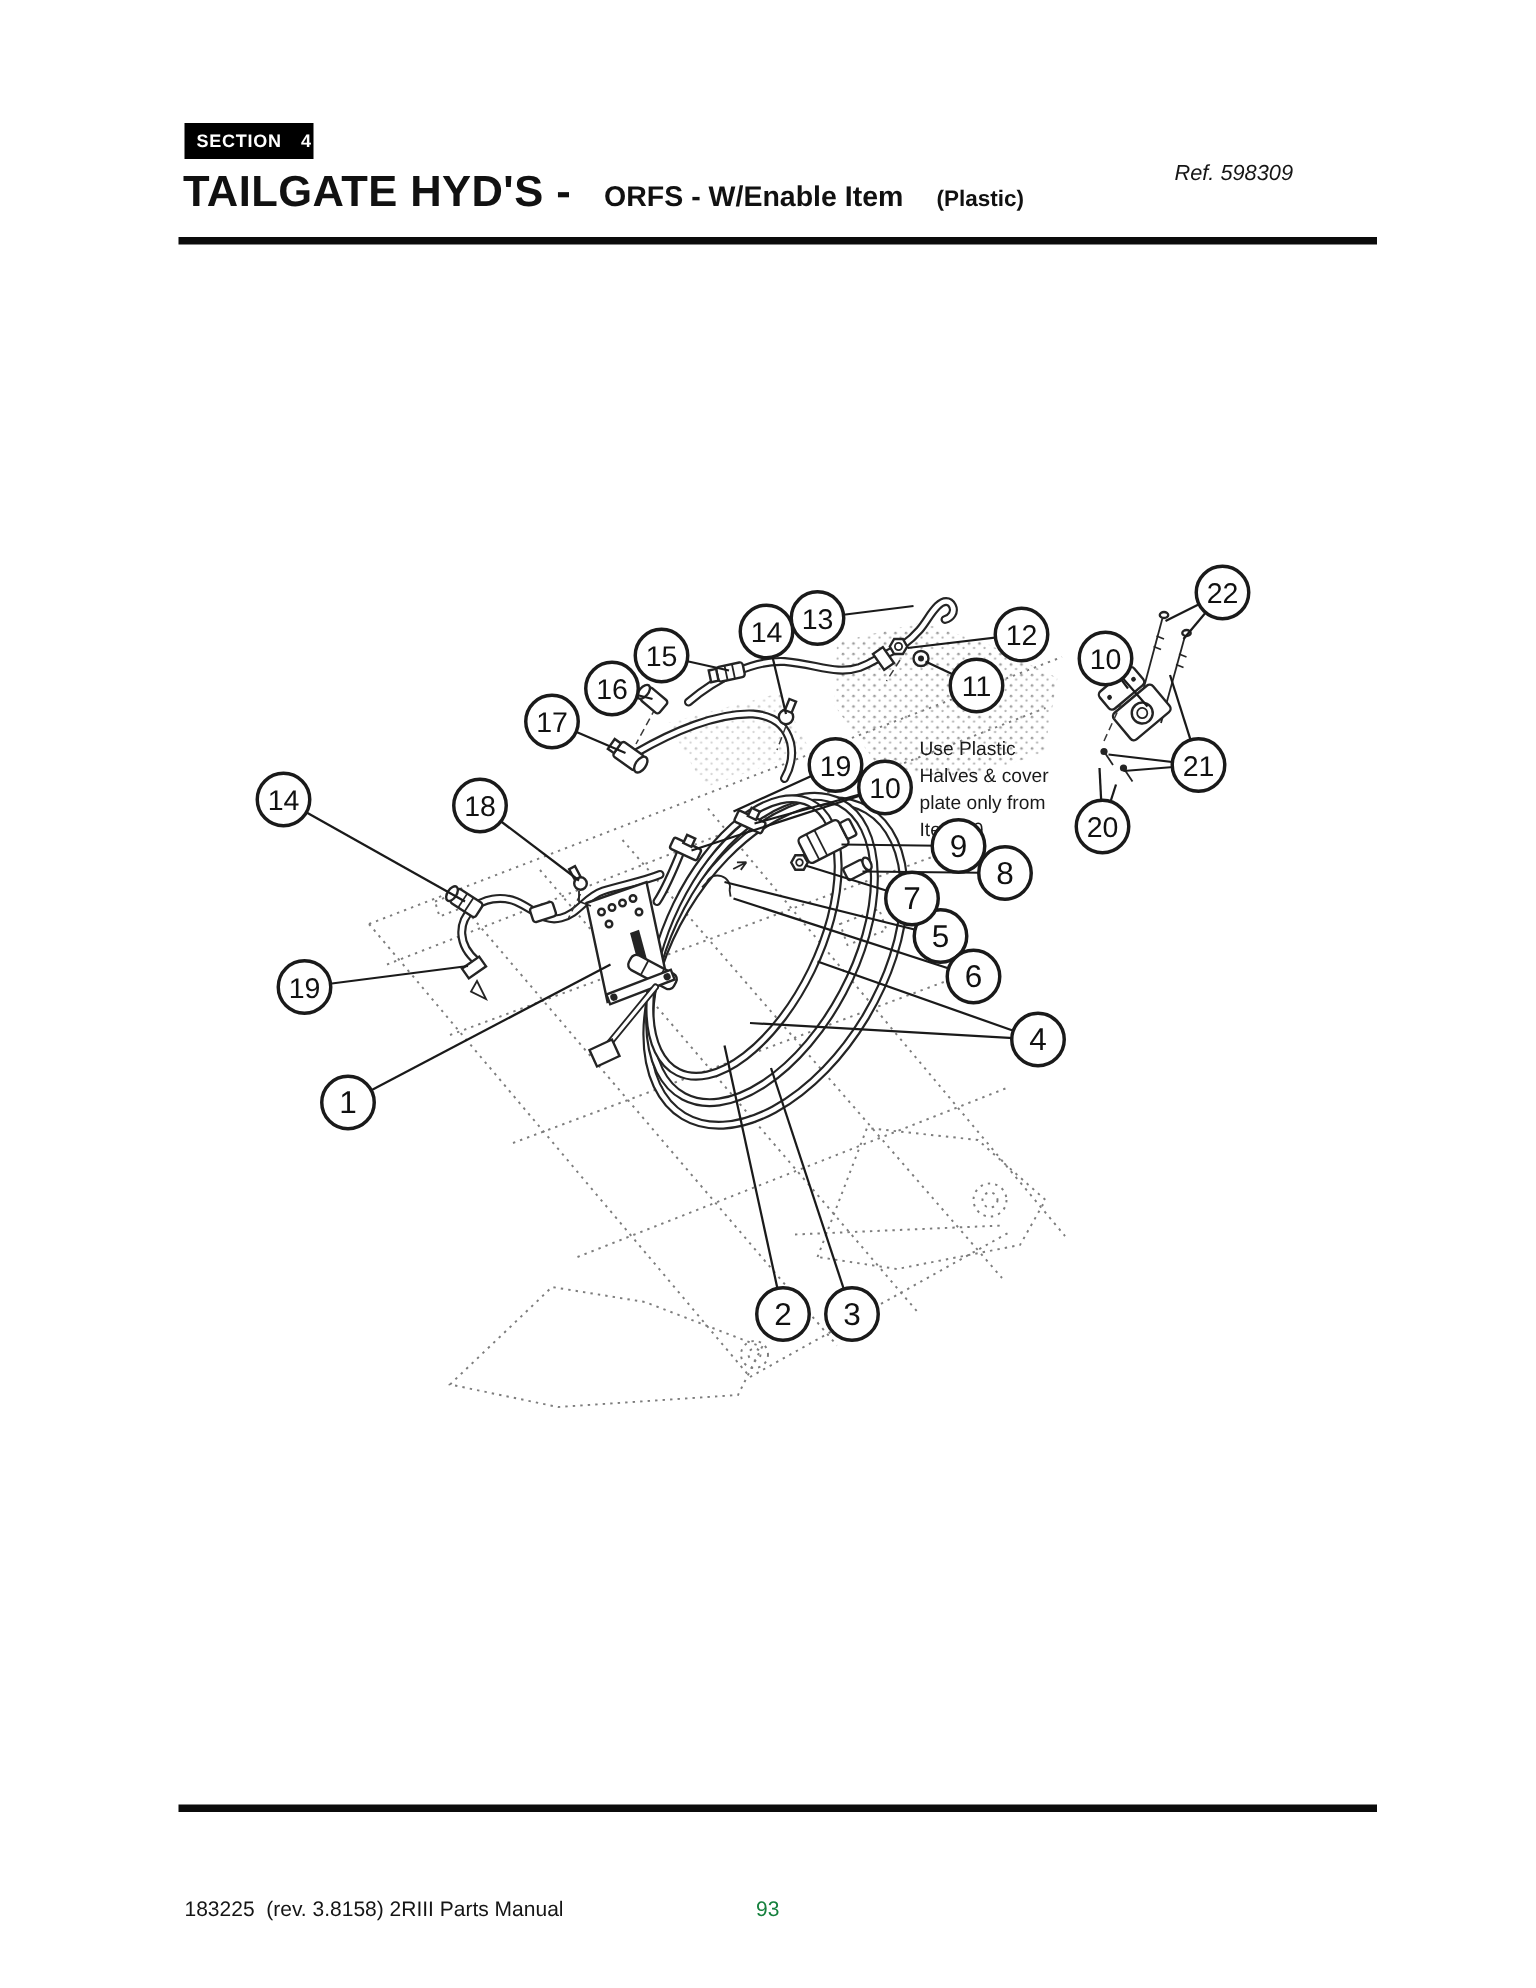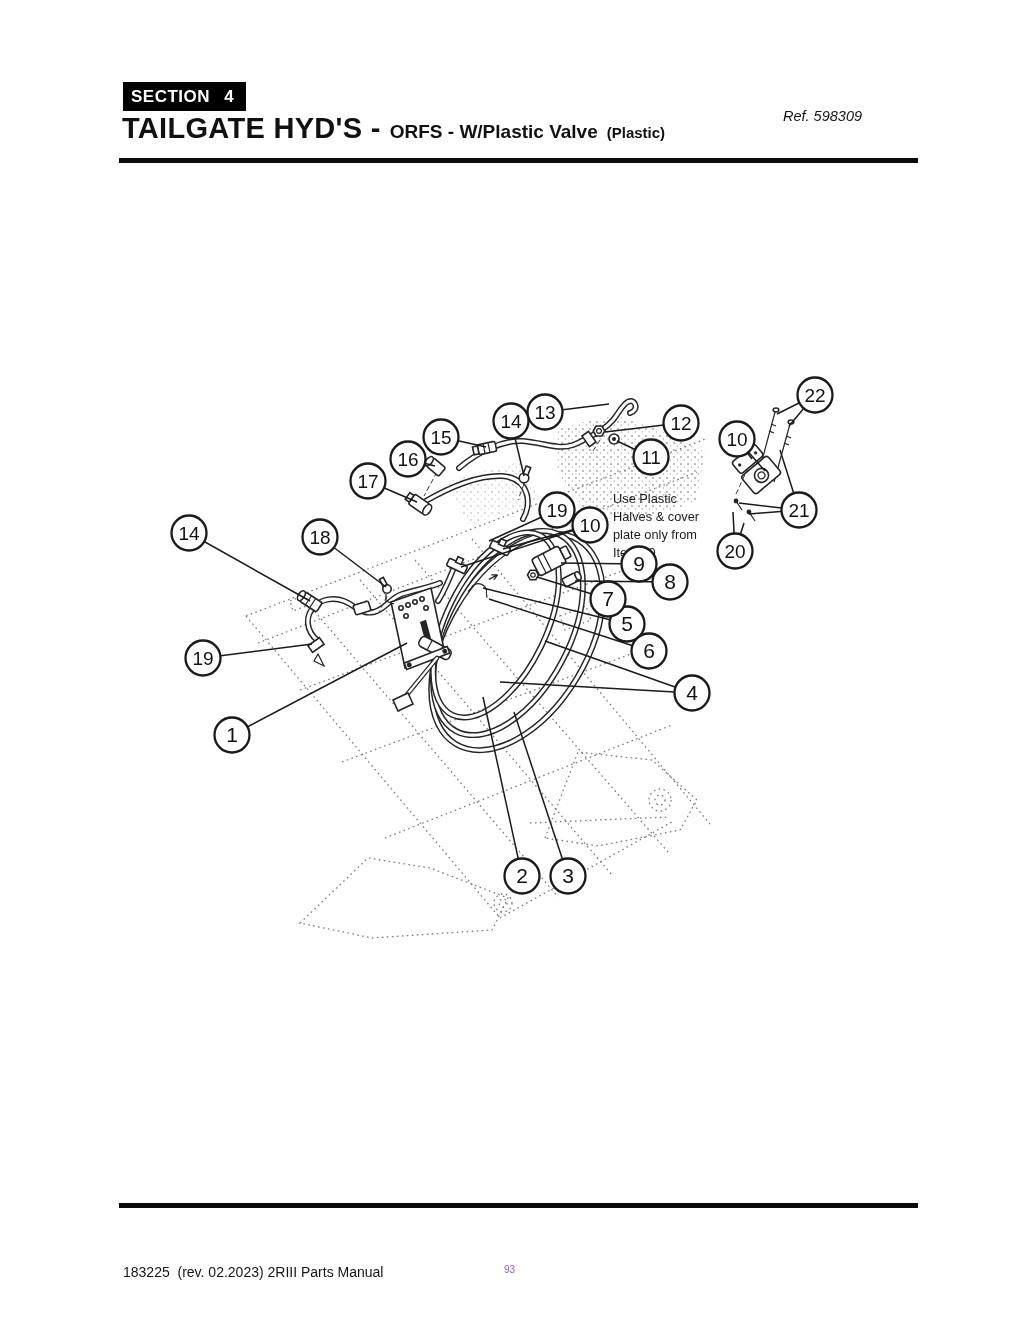--- a/index.html
+++ b/index.html
@@ -1,30 +1,30 @@
 <!DOCTYPE html>
 <html><head>
 <meta charset="utf-8">
 <style>
   html,body{margin:0;padding:0}
   body{width:1024px;height:1325px;background:#ffffff;position:relative;overflow:hidden;
        font-family:"Liberation Sans",sans-serif;color:#111}
   .abs{position:absolute}
   #section-box{left:123px;top:82px;background:#000;color:#fff;font-weight:bold;
-       font-size:17px;line-height:1;padding:6px 12px 6px 8px;word-spacing:9px;letter-spacing:.5px}
-  #title-row{left:122px;top:112px;display:flex;align-items:baseline;gap:9px;white-space:nowrap}
+       font-size:12px;line-height:1;padding:6px 1px 6px 8px;word-spacing:9px;letter-spacing:.5px}
+  #title-row{left:122px;top:112px;display:flex;align-items:baseline;gap:22px;white-space:nowrap}
   .t1{font-size:29px;font-weight:bold;letter-spacing:.3px}
   .t2{font-size:19px;font-weight:bold}
   .t3{font-size:15px;font-weight:bold}
   #ref-text{left:783px;top:108px;font-style:italic;font-size:14.5px;color:#151515}
   .rule{left:119px;width:799px;height:5px;background:#0b0b0b}
   #rule-top{top:158px}
   #rule-bottom{top:1203px}
   #footer-left{left:123px;top:1264px;font-size:14px;white-space:pre;color:#151515}
-  #page-number{left:504px;top:1264px;font-size:10px;color:#8b5cf6}
+  #page-number{left:504px;top:1264px;font-size:14px;color:#15803d}
   svg{position:absolute;left:0;top:0}
   svg text{font-family:"Liberation Sans",sans-serif}
   .note-line{font-size:12.8px;fill:#1a1a1a}
   .f{fill:none;stroke:#7d7d7d;stroke-width:1.3;stroke-dasharray:1.6 3.4}
   .tO{fill:none;stroke:#242424;stroke-width:6;stroke-linecap:round}
   .tI{fill:none;stroke:#ffffff;stroke-width:3.1;stroke-linecap:round}
   .sO{fill:none;stroke:#242424;stroke-width:4.6;stroke-linecap:round}
   .sI{fill:none;stroke:#ffffff;stroke-width:2.2;stroke-linecap:round}
   .p{fill:#ffffff;stroke:#242424;stroke-width:1.6}
   .pd{fill:#242424;stroke:none}
@@ -34,21 +34,21 @@
   .co-circle{fill:#fff;stroke:#1a1a1a;stroke-width:2.3}
   .co-num{fill:#111}
 </style>
 </head>
 <body>
 
 <div class="abs" id="section-box">SECTION 4</div>
 
 <div class="abs" id="title-row">
   <span class="t1">TAILGATE HYD'S -</span>
-  <span class="t2">ORFS - W/Plastic Valve</span>
+  <span class="t2">ORFS - W/Enable Item</span>
   <span class="t3">(Plastic)</span>
 </div>
 
 <div class="abs" id="ref-text">Ref. 598309</div>
 
 <div class="abs rule" id="rule-top"></div>
 
 <svg id="diagram" width="1024" height="1325" viewBox="0 0 1024 1325">
   <defs>
     <pattern id="stip" width="7" height="7" patternUnits="userSpaceOnUse">
@@ -400,14 +400,14 @@
         <text x="815" y="402" text-anchor="middle" font-size="19" class="co-num">22</text>
       </g>
       <g>
         <circle cx="737" cy="439" r="17.5" class="co-circle"></circle>
         <text x="737" y="446" text-anchor="middle" font-size="19" class="co-num">10</text>
       </g>
     </g>
 </svg>
 
 <div class="abs rule" id="rule-bottom"></div>
-<div class="abs" id="footer-left">183225  (rev. 02.2023) 2RIII Parts Manual</div>
+<div class="abs" id="footer-left">183225  (rev. 3.8158) 2RIII Parts Manual</div>
 <div class="abs" id="page-number">93</div>
 
 </body></html>

